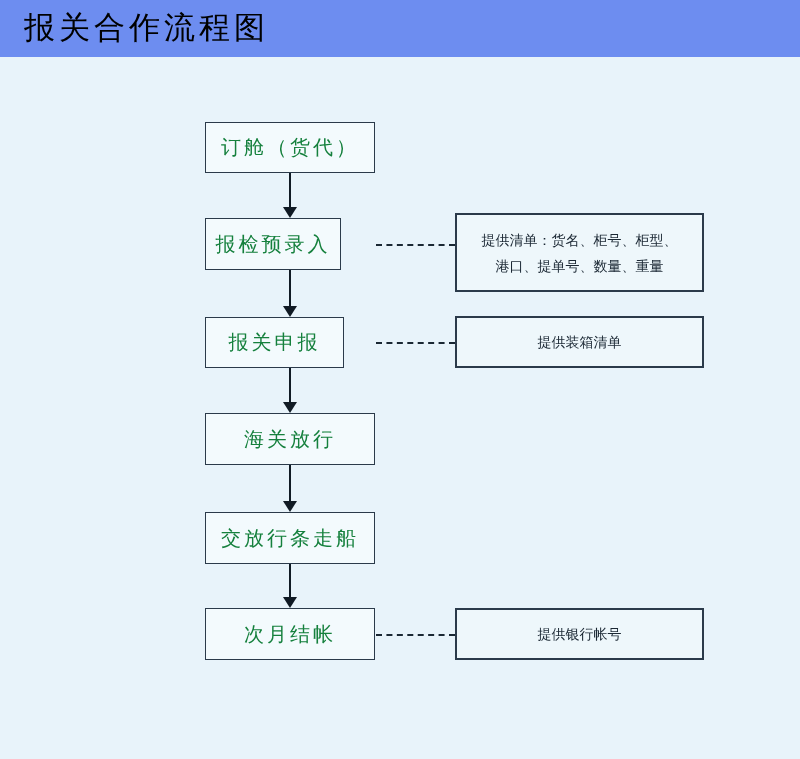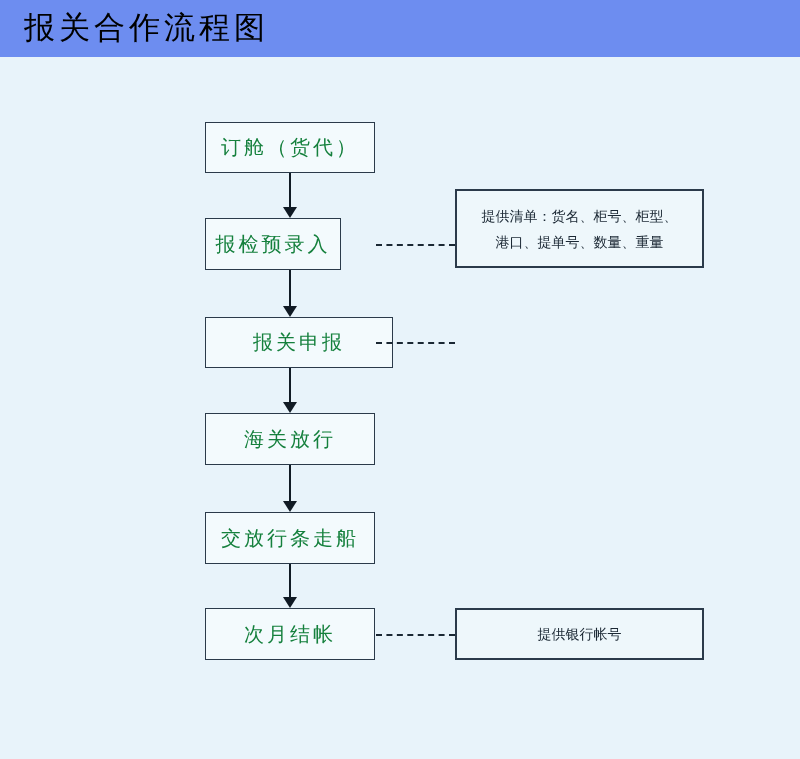--- a/index.html
+++ b/index.html
@@ -126,36 +126,39 @@
     <div class="arrow-stem" style="height:34px;"></div>
     <div class="arrow-head" style="top:34px;"></div>
   </div>
 
   <div class="process-box" style="left:205px; top:161px; width:136px; height:52px;">
     <span>报检预录入</span>
   </div>
 
   <div class="dash-connector" style="left:376px; top:187px; width:79px;"></div>
 
-  <div class="note-box" style="left:455px; top:132px; width:249px; height:79px;">
+  <div class="note-box" style="left:455px; top:156px; width:249px; height:79px;">
     <span class="note-line-1">提供清单：货名、柜号、柜型、</span>
     <span class="note-line-2">港口、提单号、数量、重量</span>
   </div>
 
   <div class="arrow-connector" style="left:283px; top:213px; height:47px;">
     <div class="arrow-stem" style="height:36px;"></div>
     <div class="arrow-head" style="top:36px;"></div>
   </div>
 
-  <div class="process-box" style="left:205px; top:260px; width:188px; height:51px;">
+  <div class="process-box" style="left:205px; top:260px; width:139px; height:51px;">
     <span>报关申报</span>
   </div>
 
   <div class="dash-connector" style="left:376px; top:285px; width:79px;"></div>
 
+  <div class="note-box single-line" style="left:455px; top:259px; width:249px; height:52px;">
+    <span class="note-line-1">提供装箱清单</span>
+  </div>
 
   <div class="arrow-connector" style="left:283px; top:311px; height:45px;">
     <div class="arrow-stem" style="height:34px;"></div>
     <div class="arrow-head" style="top:34px;"></div>
   </div>
 
   <div class="process-box" style="left:205px; top:356px; width:170px; height:52px;">
     <span>海关放行</span>
   </div>
 

